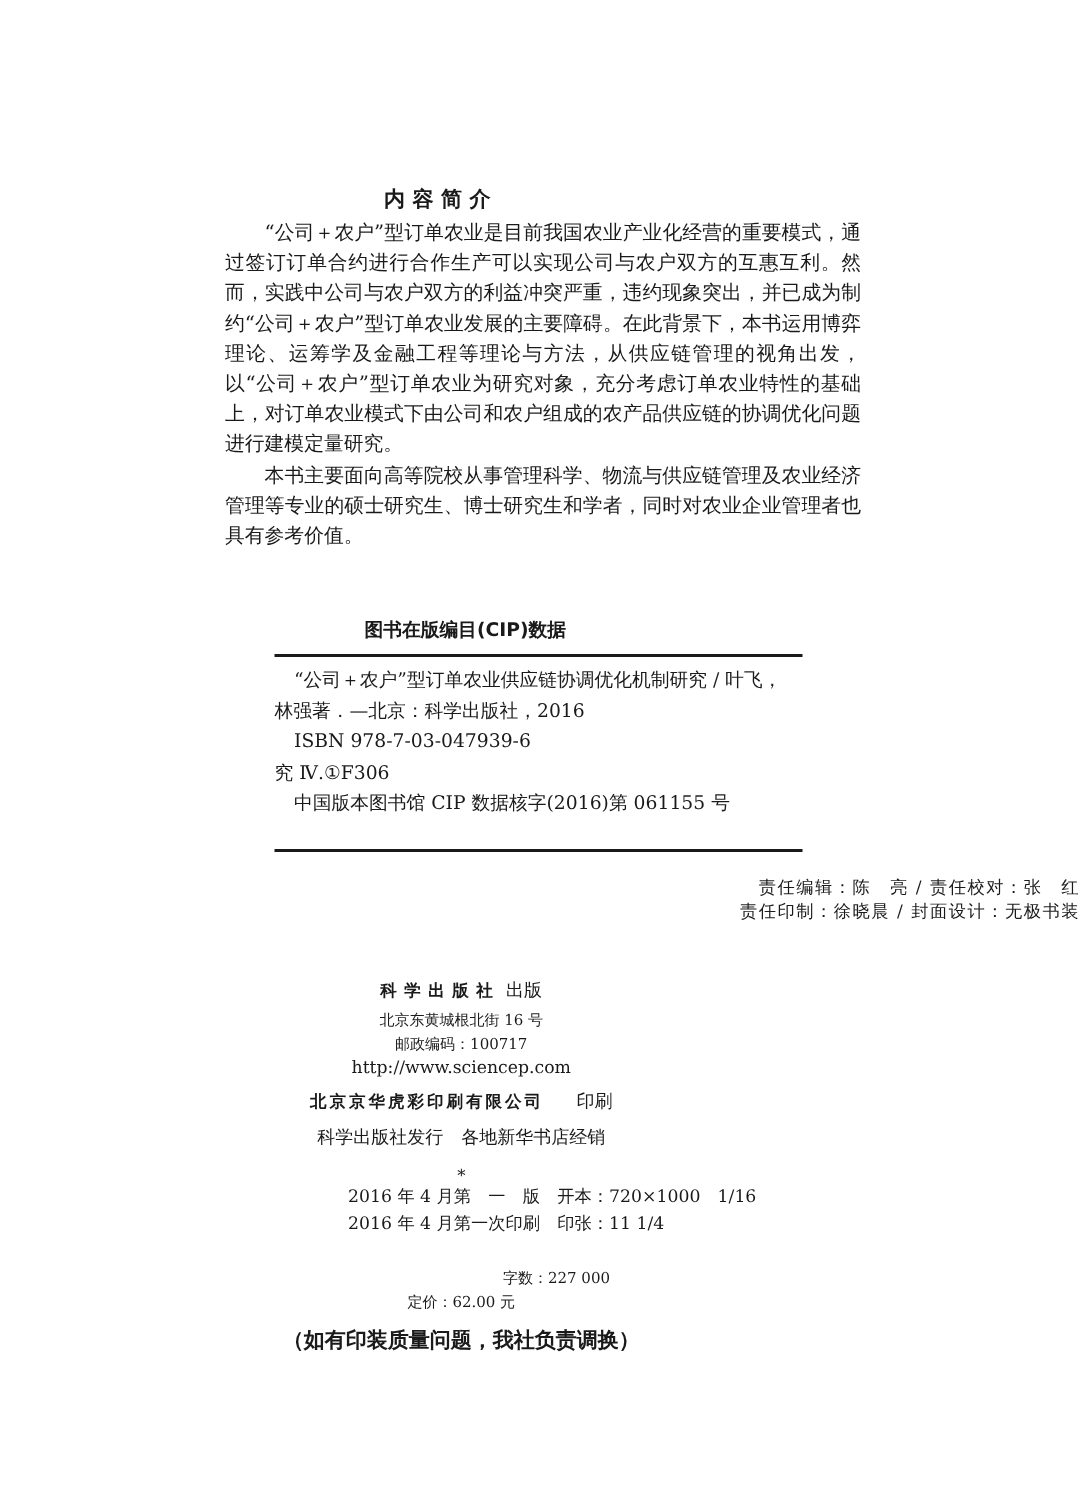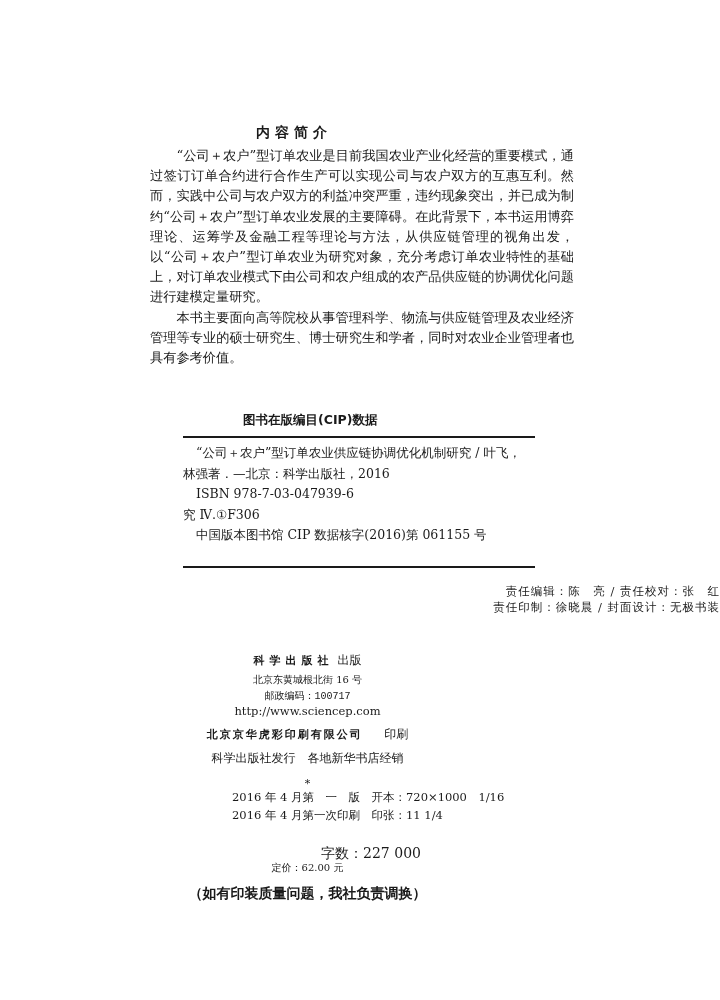--- a/index.html
+++ b/index.html
@@ -22,29 +22,29 @@
 
   
   .credits { left: 0; width: 720px; top: 583px; text-align: right; font-size: 11.5px; line-height: 16px; letter-spacing: 1px; }
 
   
   .center-block { left: 0; width: 615px; text-align: center; }
   .publisher { top: 652px; font-size: 12px; }
   .publisher .brand { font-weight: bold; letter-spacing: 5px; font-size: 11px; }
   .small { font-size: 10px; }
   .addr { top: 673px; }
-  .postcode { top: 689px; font-family: Liberation Mono, monospace; }
+  .postcode { top: 689px; }
   .url { top: 704px; font-size: 11.5px; font-family: "DejaVu Serif", serif; }
   .printer { top: 726px; font-size: 12px; }
   .printer .brand { font-weight: bold; letter-spacing: 2px; font-size: 11px; }
   .distribution { top: 750px; font-size: 12px; }
   .star { top: 777px; font-size: 11px; }
 
   .specs { left: 232px; top: 788px; font-size: 11.5px; line-height: 18px; white-space: pre; }
-  .wordcount { top: 845px; left: 0; width: 720px; text-align: center; font-size: 14px; padding-left: 22px; box-sizing: border-box; }
+  .wordcount { top: 845px; left: 0; width: 720px; text-align: center; font-size: 10px; padding-left: 22px; box-sizing: border-box; }
   .price { top: 861px; font-size: 10px; font-weight: normal; text-align: center; }
   .notice { top: 885px; font-size: 14px; font-weight: bold; }
 </style>
 </head>
 <body>
 
 <div class="abs summary-title">内容简介</div>
 <div class="abs summary-body">
   <p>“公司＋农户”型订单农业是目前我国农业产业化经营的重要模式，通过签订订单合约进行合作生产可以实现公司与农户双方的互惠互利。然而，实践中公司与农户双方的利益冲突严重，违约现象突出，并已成为制约“公司＋农户”型订单农业发展的主要障碍。在此背景下，本书运用博弈理论、运筹学及金融工程等理论与方法，从供应链管理的视角出发，以“公司＋农户”型订单农业为研究对象，充分考虑订单农业特性的基础上，对订单农业模式下由公司和农户组成的农产品供应链的协调优化问题进行建模定量研究。</p>
   <p>本书主要面向高等院校从事管理科学、物流与供应链管理及农业经济管理等专业的硕士研究生、博士研究生和学者，同时对农业企业管理者也具有参考价值。</p>

